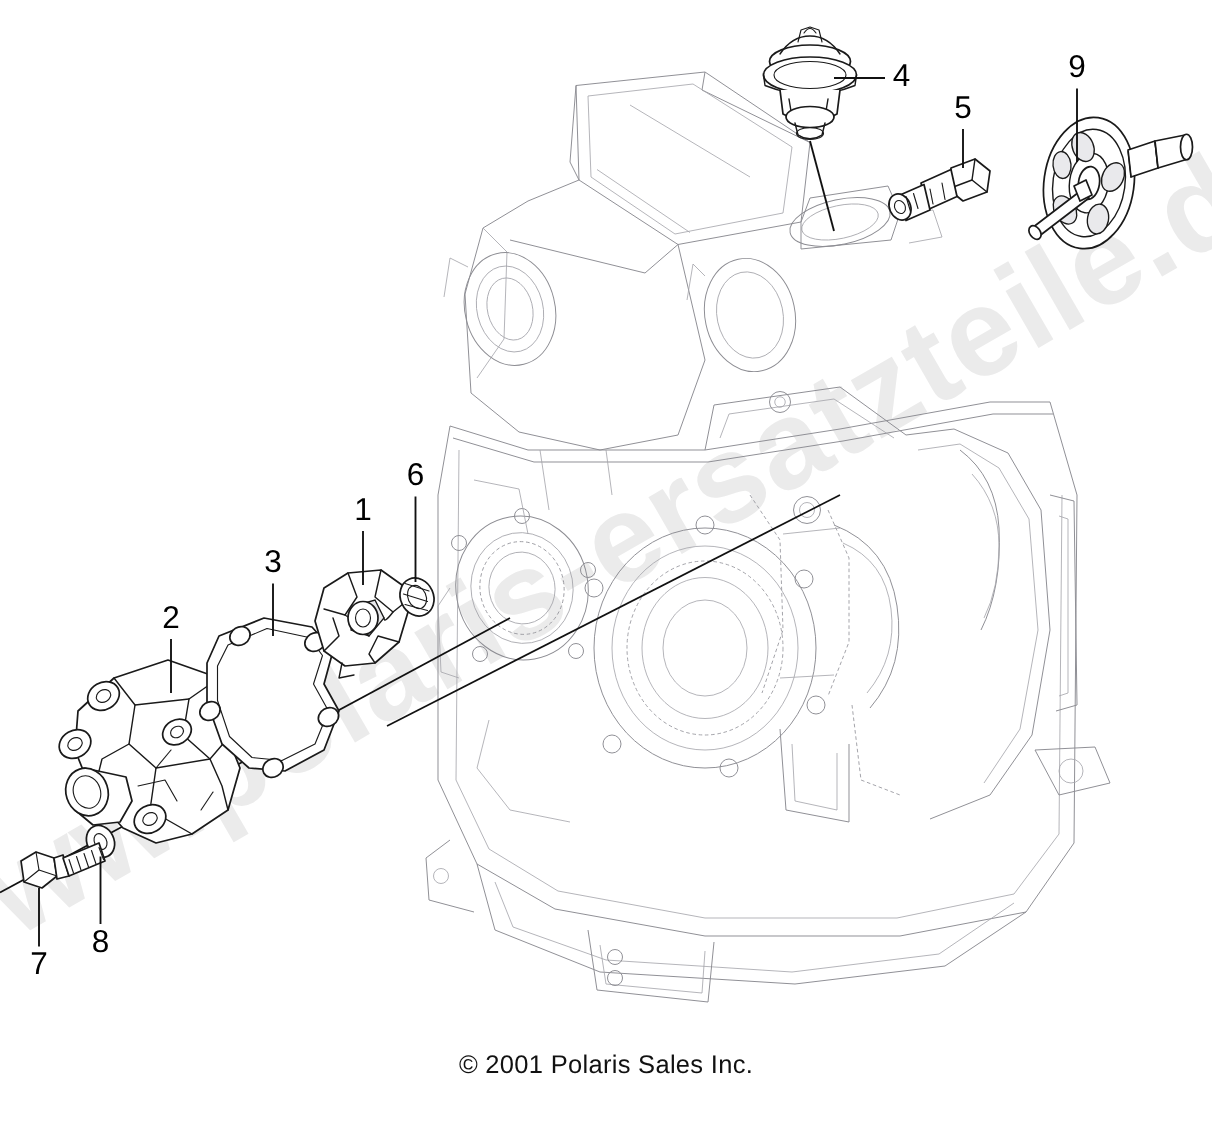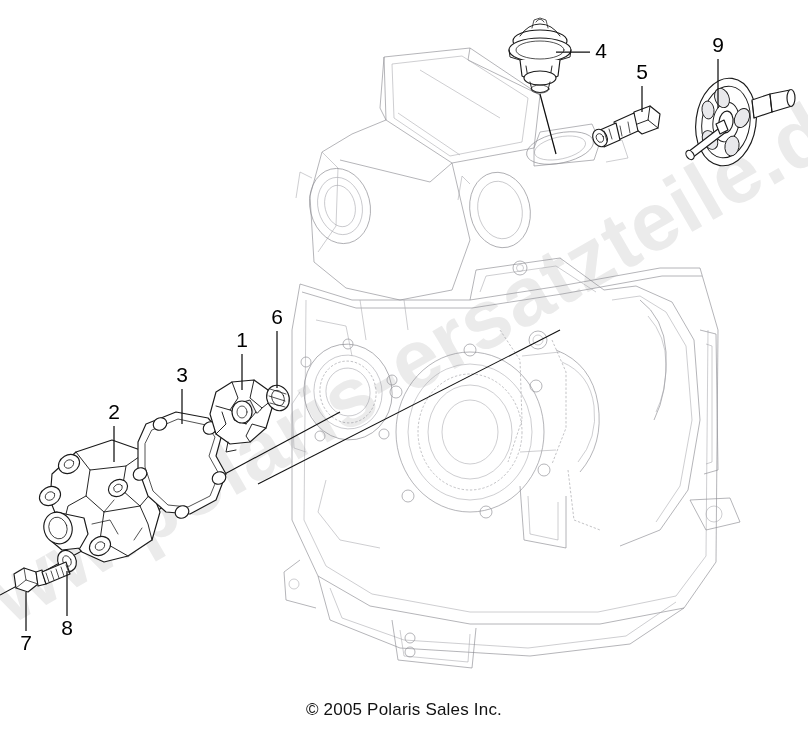--- a/index.html
+++ b/index.html
@@ -364,15 +364,15 @@
           <text class="callout-text" x="67" y="629">8</text>
         </g>
         <g>
           <line class="leader" x1="718" y1="59" x2="718" y2="108"></line>
           <text class="callout-text" x="718" y="46">9</text>
         </g>
       </g>
 
   </svg>
 
-  <div id="copyright-line">© 2005 Polaris Sales Inc.</div>
+  <div id="copyright-line">© 2001 Polaris Sales Inc.</div>
 
 </div>
 
 </body></html>

